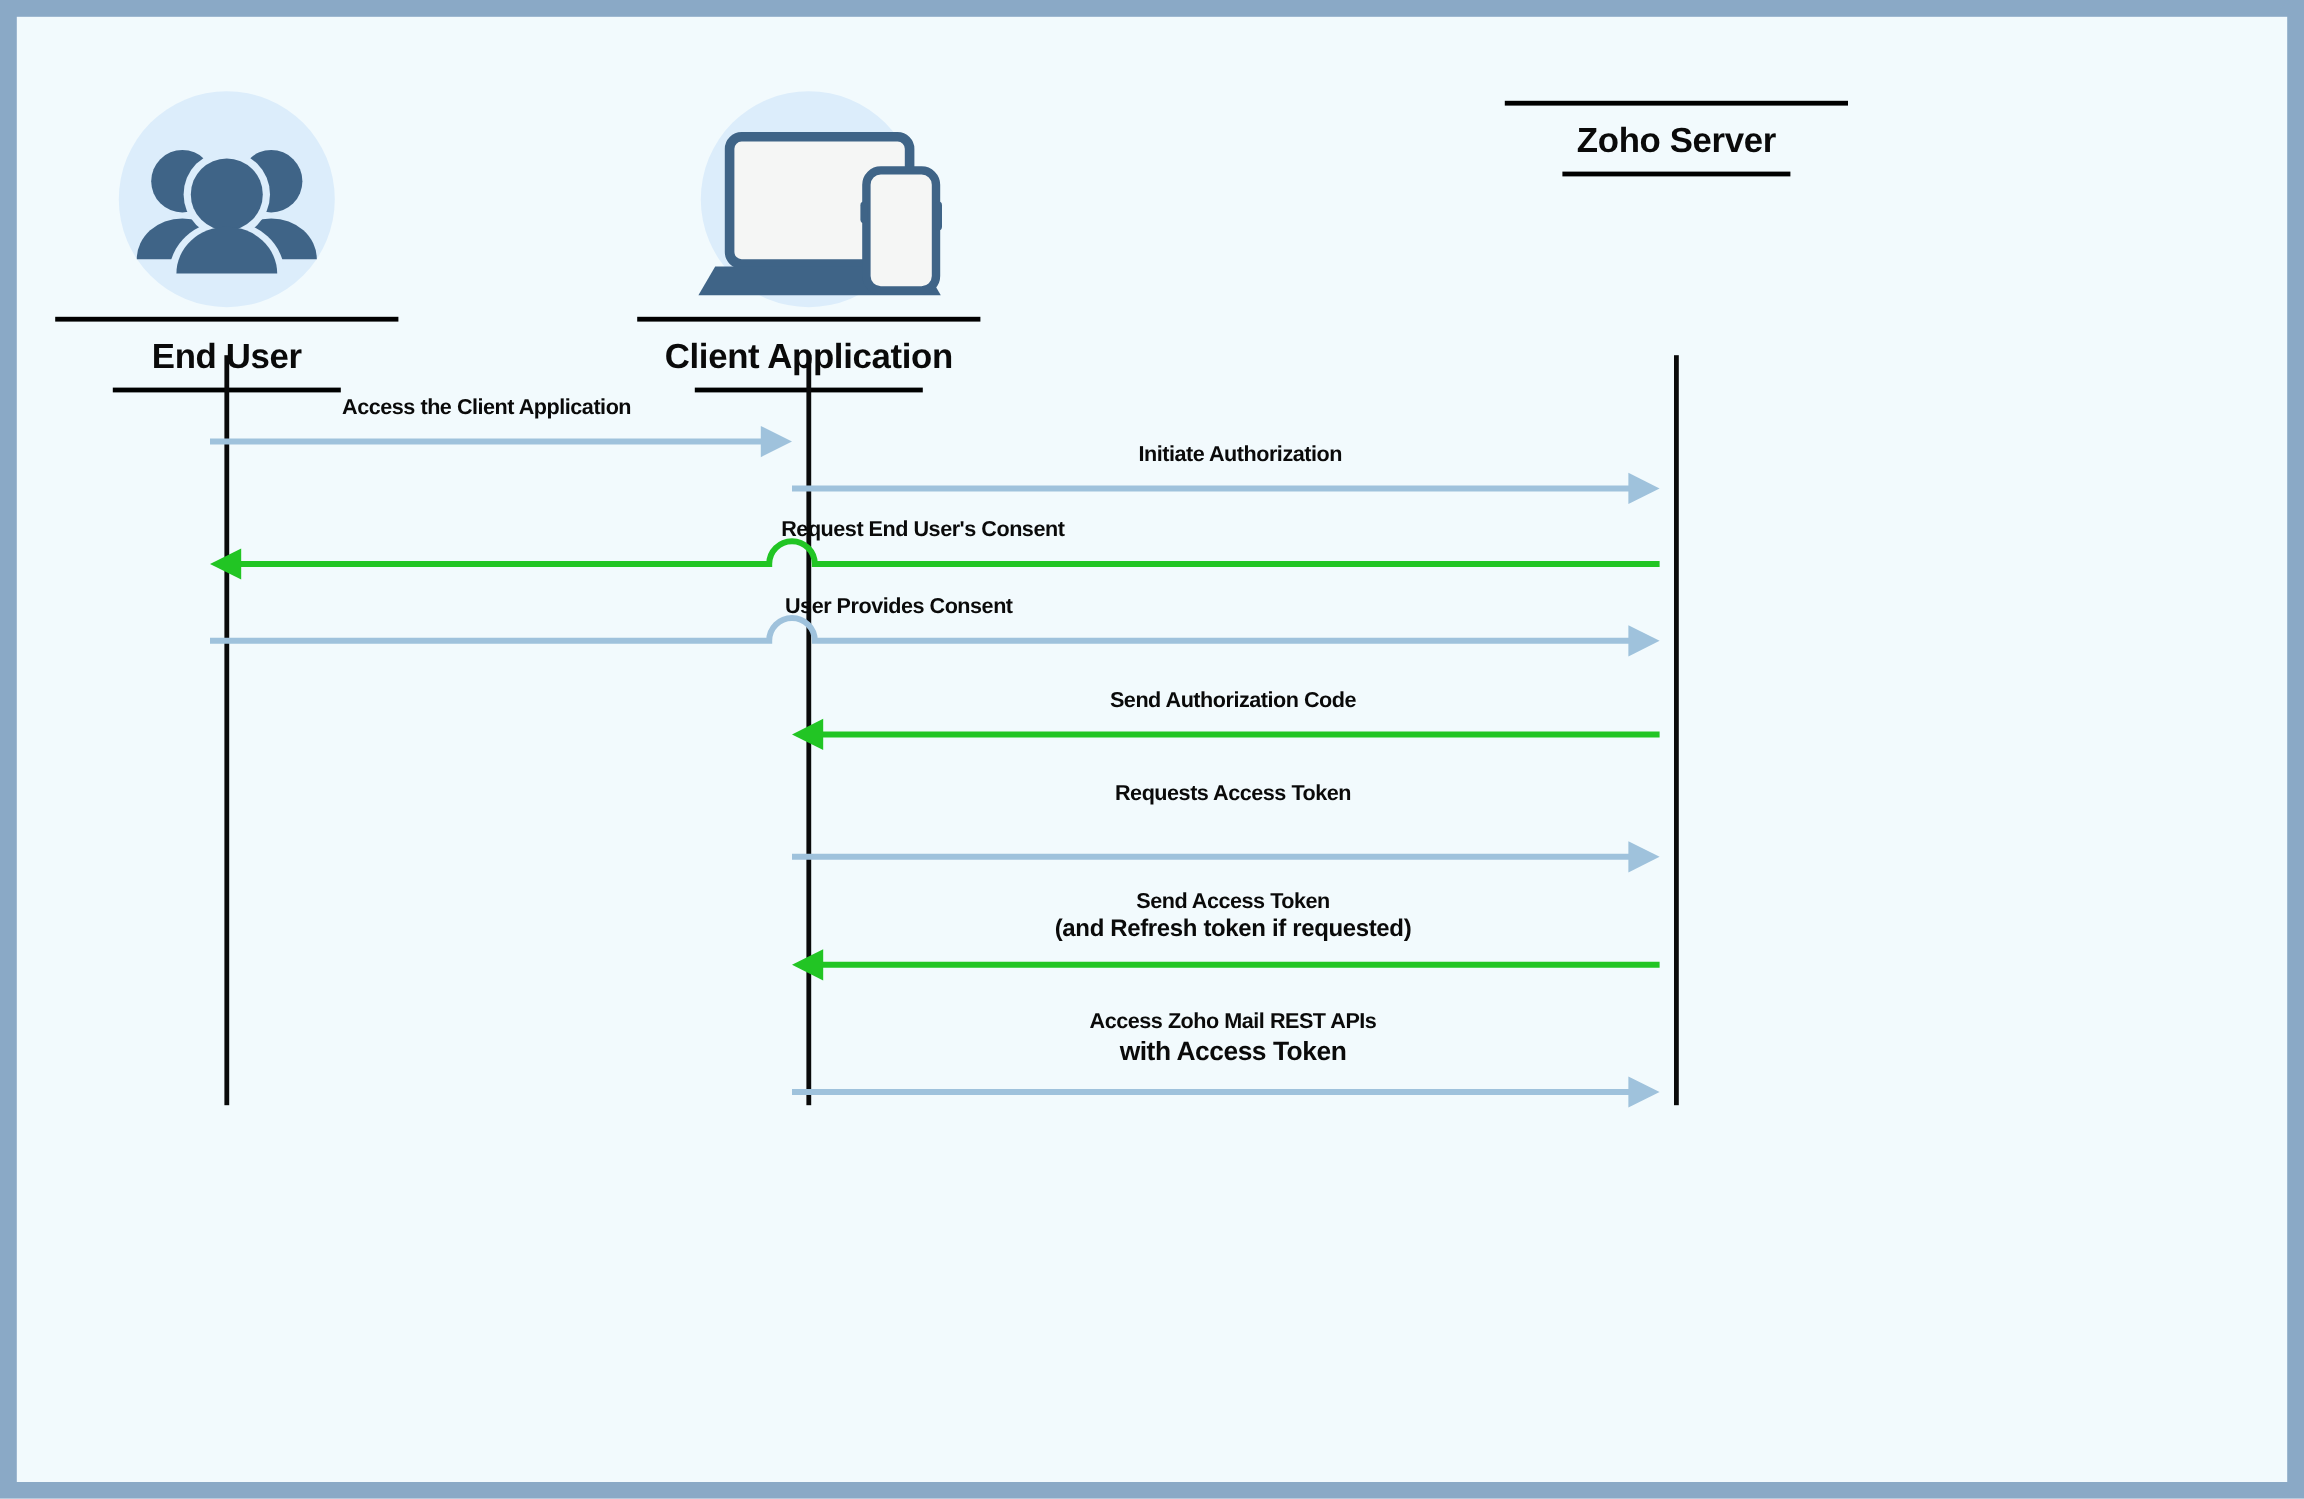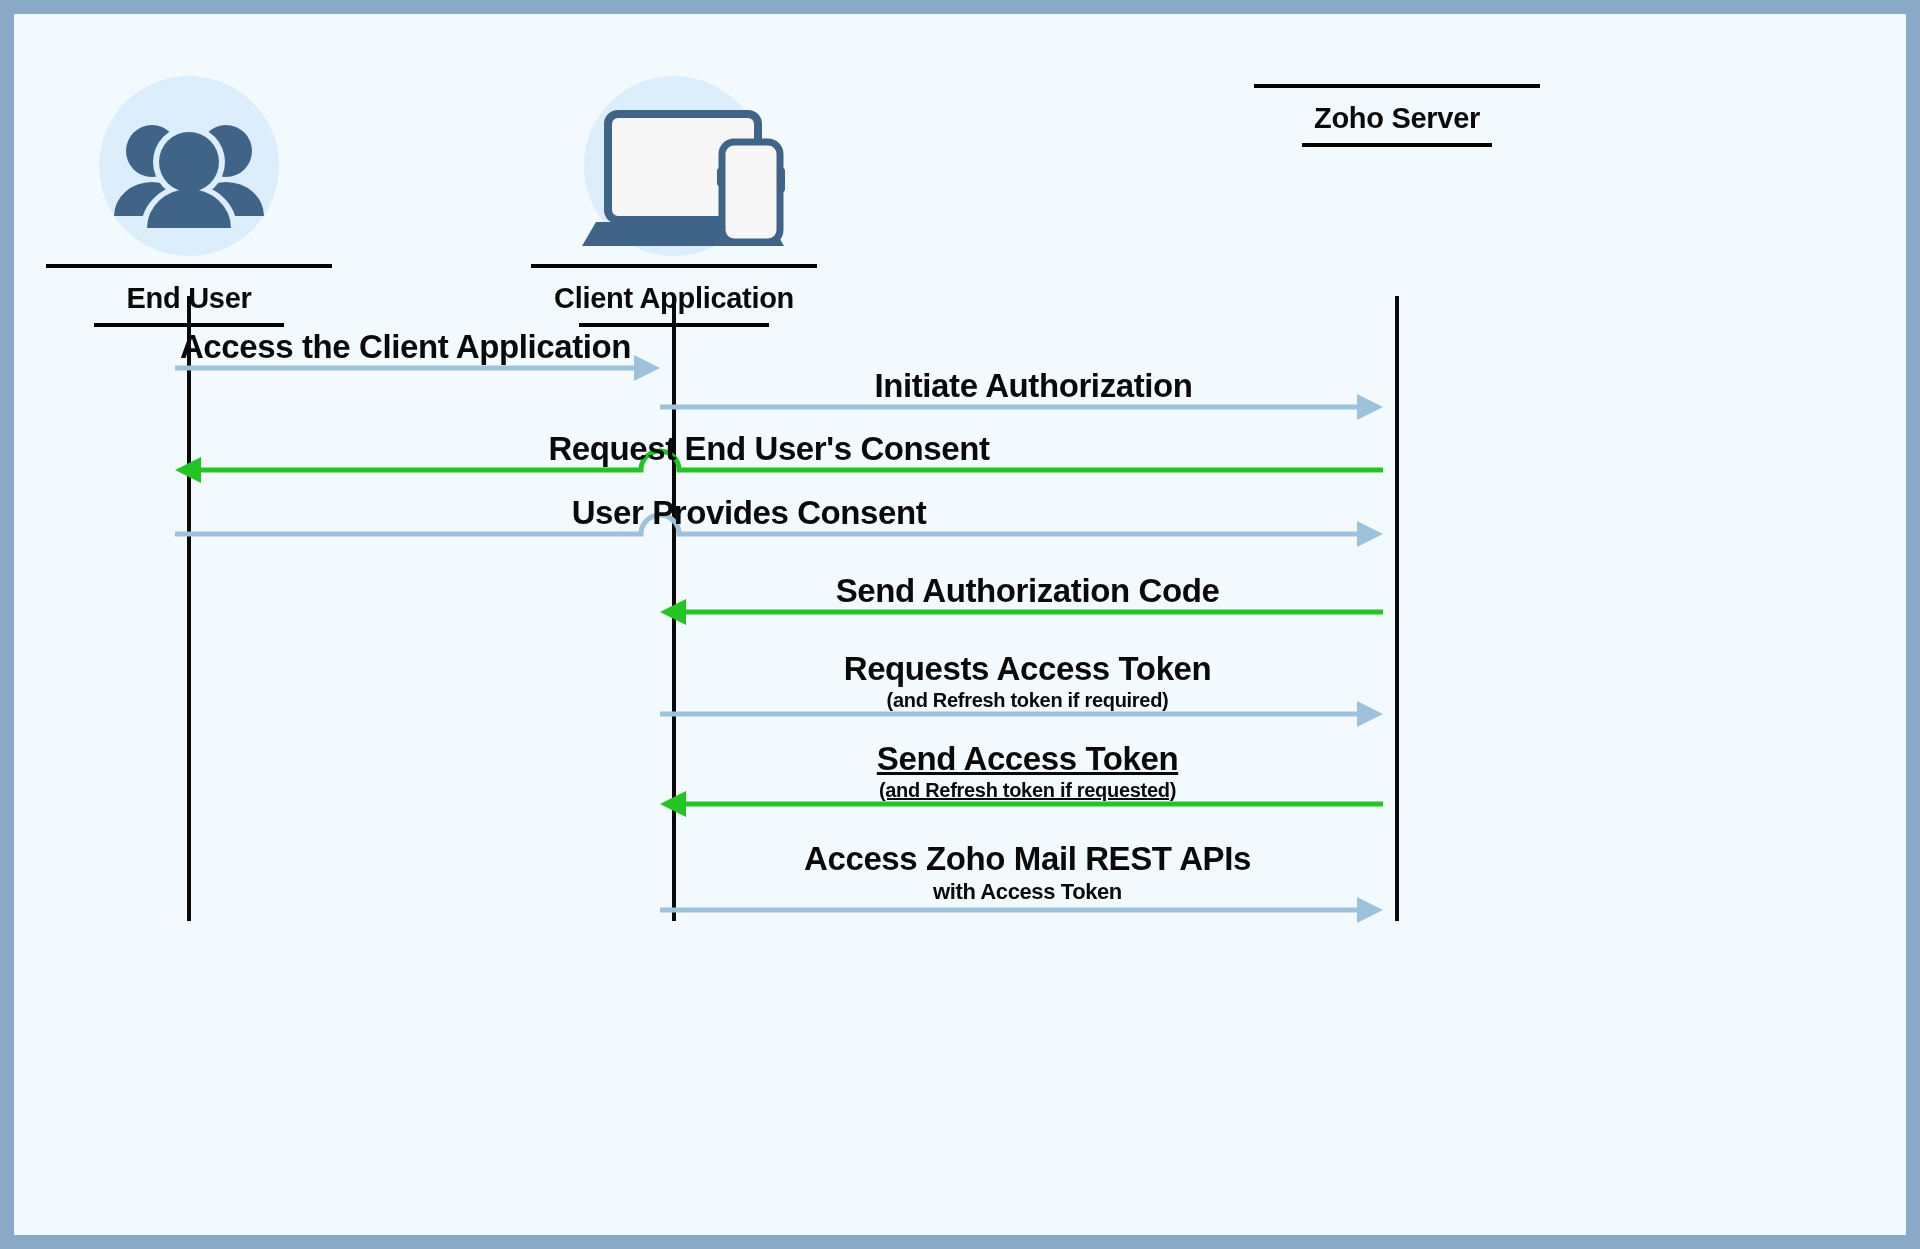--- a/index.html
+++ b/index.html
@@ -92,21 +92,21 @@
   }
   .msg-label {
     position: absolute;
     text-align: center;
     font-weight: bold;
     color: #0a0a0a;
     line-height: 1.06;
     white-space: nowrap;
   }
   .msg-line1 {
-    font-size: 33px;
+    font-size: 18px;
     letter-spacing: -0.4px;
   }
   .msg-line2 {
     font-size: 20px;
     letter-spacing: -0.3px;
     margin-top: 3px;
   }
   .msg-line2.big {
     font-size: 22px;
     letter-spacing: -0.4px;
@@ -228,29 +228,28 @@
             <div class="msg-line1">Send Authorization Code</div>
           </div>
         </div>
         <div class="msg" style="left: 646px; top: 608px; width: 723px; height: 120px;">
           <svg class="msg-svg" width="723" height="120" viewBox="0 0 723 120">
             <path d="M 0 92 L 701 92" fill="none" stroke="#9fc2dc" stroke-width="5"></path>
             <polygon points="723,92 697,79 697,105" fill="#9fc2dc"></polygon>
           </svg>
           <div class="msg-label" style="left: 0px; width: 723px; top: 30px; transform: translateX(6px);">
             <div class="msg-line1">Requests Access Token</div>
-            <div class="msg-line2">(and Refresh token if required)</div>
           </div>
         </div>
         <div class="msg" style="left: 646px; top: 698px; width: 723px; height: 120px;">
           <svg class="msg-svg" width="723" height="120" viewBox="0 0 723 120">
             <path d="M 723 92 L 22 92" fill="none" stroke="#22c524" stroke-width="5"></path>
             <polygon points="0,92 26,79 26,105" fill="#22c524"></polygon>
           </svg>
-          <div class="msg-label" style="left: 0px; width: 723px; top: 30px; transform: translateX(6px); text-decoration: underline;">
+          <div class="msg-label" style="left: 0px; width: 723px; top: 30px; transform: translateX(6px);">
             <div class="msg-line1">Send Access Token</div>
             <div class="msg-line2">(and Refresh token if requested)</div>
           </div>
         </div>
         <div class="msg" style="left: 646px; top: 804px; width: 723px; height: 120px;">
           <svg class="msg-svg" width="723" height="120" viewBox="0 0 723 120">
             <path d="M 0 92 L 701 92" fill="none" stroke="#9fc2dc" stroke-width="5"></path>
             <polygon points="723,92 697,79 697,105" fill="#9fc2dc"></polygon>
           </svg>
           <div class="msg-label" style="left: 0px; width: 723px; top: 24px; transform: translateX(6px);">

